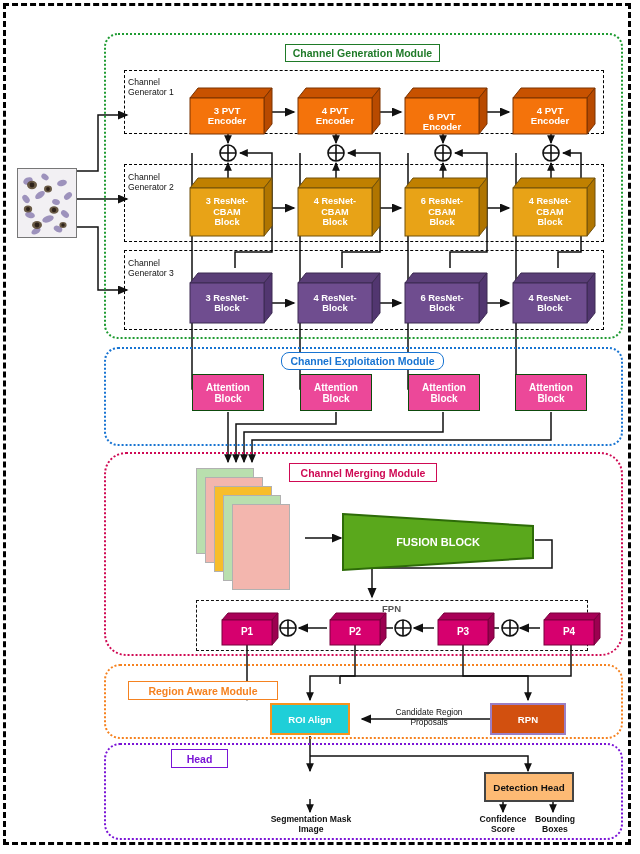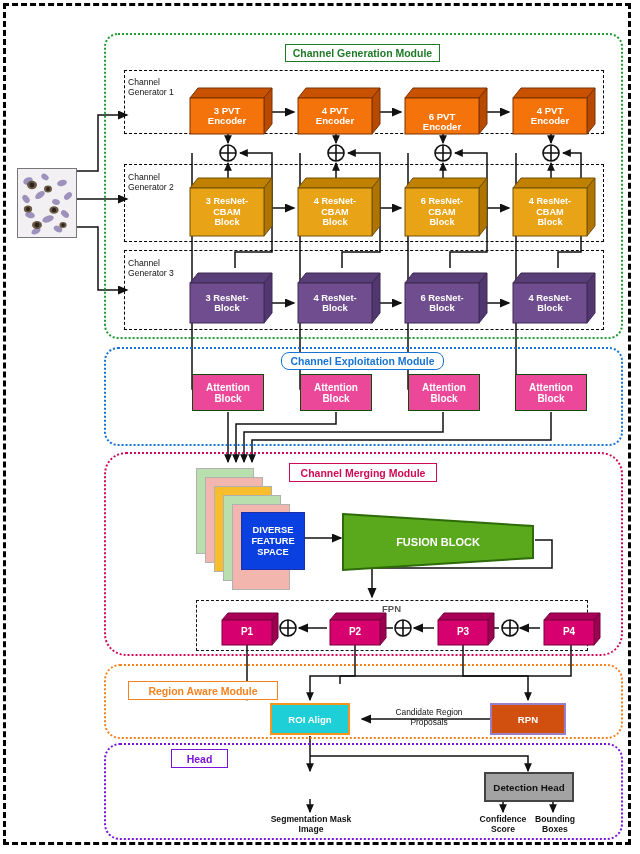--- a/index.html
+++ b/index.html
@@ -58,21 +58,21 @@
   
   .flat{
     box-sizing:border-box;display:flex;align-items:center;justify-content:center;
     text-align:center;font-weight:bold;line-height:11px;
   }
   .attn{background:#ec4899;border:1.4px solid #0d4a0c;color:#fff;font-size:10px;}
   .dfs{background:#0a3fe0;border:1.6px solid #1a2fa8;color:#fff;font-size:9.3px;line-height:11px;}
   .roi{background:#1fcfd8;border:2px solid #f7941e;color:#fff;font-size:9.6px;}
   .rpn{background:#d2500f;border:2px solid #9b7fc4;color:#fff;font-size:9.6px;}
   .maskhead{background:#ccea8d;border:2px solid #444;color:#111;font-size:9.8px;}
-  .dethead{background:#a3a3a3;border:2px solid #444;color:#111;font-size:9.8px;}
+  .dethead{background:#fdba74;border:2px solid #444;color:#111;font-size:9.8px;}
 
   
   .sheet{box-sizing:border-box;border:1.3px solid #b1b1b1;}
 
   
   .cap{font-size:8.6px;color:#111;text-align:center;line-height:10px;font-weight:bold;}
   .fpn-label{font-size:9.5px;color:#555;font-weight:bold;}
   .crp{font-size:8.4px;color:#111;text-align:center;line-height:10px;font-weight:normal;}
 
   
@@ -390,27 +390,20 @@
   <div class="abs flat attn" style="left:515px;top:374px;width:72px;height:37px;">
     <div><span>Attention</span><br><span>Block</span></div>
   </div>
 
   <div class="abs sheet" style="left:196px;top:468px;width:58px;height:86px;background:#b9dfae;"></div>
   <div class="abs sheet" style="left:205px;top:477px;width:58px;height:86px;background:#f3b6ae;"></div>
   <div class="abs sheet" style="left:214px;top:486px;width:58px;height:86px;background:#f7bd2b;"></div>
   <div class="abs sheet" style="left:223px;top:495px;width:58px;height:86px;background:#b9dfae;"></div>
   <div class="abs sheet" style="left:232px;top:504px;width:58px;height:86px;background:#f3b6ae;"></div>
 
-  <div class="abs flat dfs" style="left:241px;top:512px;width:64px;height:58px;">
-    <div>
-      <span>DIVERSE</span><br>
-      <span>FEATURE</span><br>
-      <span>SPACE</span>
-    </div>
-  </div>
 
   <div class="abs" style="left:341px;top:512px;width:194px;height:60px;">
     <svg width="194" height="60" viewBox="0 0 194 60">
       <polygon points="2,2 192,14 192,46 2,58" fill="#5aa81c" stroke="#2d6b08" stroke-width="2"></polygon>
     </svg>
     <div style="position:absolute;left:0;top:0;width:194px;height:60px;display:flex;align-items:center;justify-content:center;color:#fff;font-size:11px;font-weight:bold;">FUSION BLOCK</div>
   </div>
 
   <div class="abs" style="left:196px;top:600px;width:392px;height:51px;border:1.8px dashed #111;box-sizing:border-box;"></div>
   <div class="abs fpn-label" style="left:382px;top:603px;">FPN</div>

